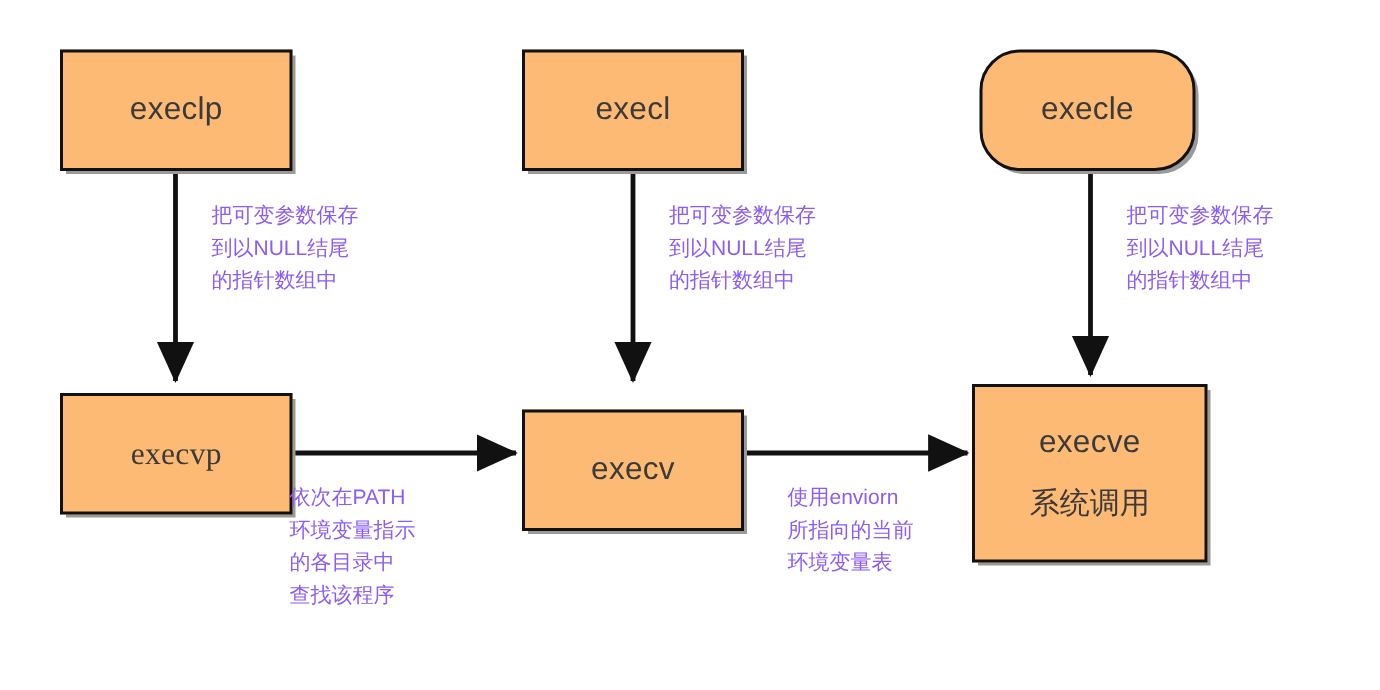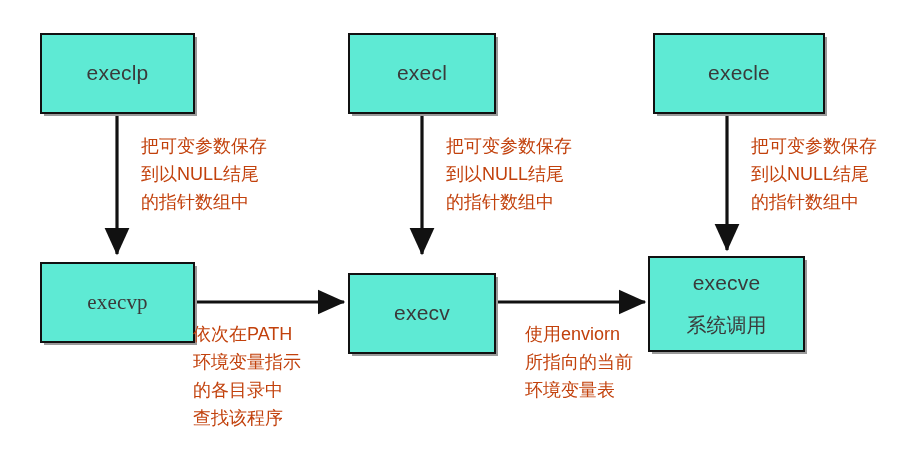--- a/index.html
+++ b/index.html
@@ -13,21 +13,21 @@
   #canvas {
     position: relative;
     width: 920px;
     height: 460px;
     background: #ffffff;
     overflow: hidden;
   }
   .node {
     position: absolute;
     box-sizing: border-box;
-    background: #5eead4;
+    background: #fdba74;
     border: 2px solid #111111;
     box-shadow: 3px 3px 0 -1px #9a9a9a;
     display: flex;
     flex-direction: column;
     align-items: center;
     justify-content: center;
     z-index: 3;
   }
   .node-label {
     font-size: 21px;
@@ -38,22 +38,22 @@
   }
   .node-sublabel {
     font-size: 20px;
     color: #3a3a3a;
     line-height: 1.3;
     white-space: nowrap;
     margin-top: 15px;
   }
   .edge-label {
     position: absolute;
-    font-size: 18px;
-    color: #c2410c;
+    font-size: 14px;
+    color: #8b5cf6;
     line-height: 1.55;
     white-space: nowrap;
     z-index: 4;
   }
   .edge-label div {
     white-space: nowrap;
   }
   svg.wires {
     position: absolute;
     left: 0;
@@ -87,33 +87,33 @@
   </svg>
 
   <div class="node" style="left:40px; top:33px; width:155px; height:81px;">
     <span class="node-label">execlp</span>
   </div>
 
   <div class="node" style="left:348px; top:33px; width:148px; height:81px;">
     <span class="node-label">execl</span>
   </div>
 
-  <div class="node" style="left:653px; top:33px; width:172px; height:81px;">
+  <div class="node" style="left:653px; top:33px; width:144px; height:81px;border-radius:27px;">
     <span class="node-label">execle</span>
   </div>
 
   <div class="node" style="left:40px; top:262px; width:155px; height:81px;font-family:Liberation Serif, serif;">
     <span class="node-label">execvp</span>
   </div>
 
   <div class="node" style="left:348px; top:273px; width:148px; height:81px;">
     <span class="node-label">execv</span>
   </div>
 
-  <div class="node" style="left:648px; top:256px; width:157px; height:96px;">
+  <div class="node" style="left:648px; top:256px; width:157px; height:119px;">
     <span class="node-label">execve</span>
     <span class="node-sublabel">系统调用</span>
   </div>
 
   <div class="edge-label" style="left:141px; top:133px;">
     <div>把可变参数保存</div>
     <div>到以NULL结尾</div>
     <div>的指针数组中</div>
   </div>
 

